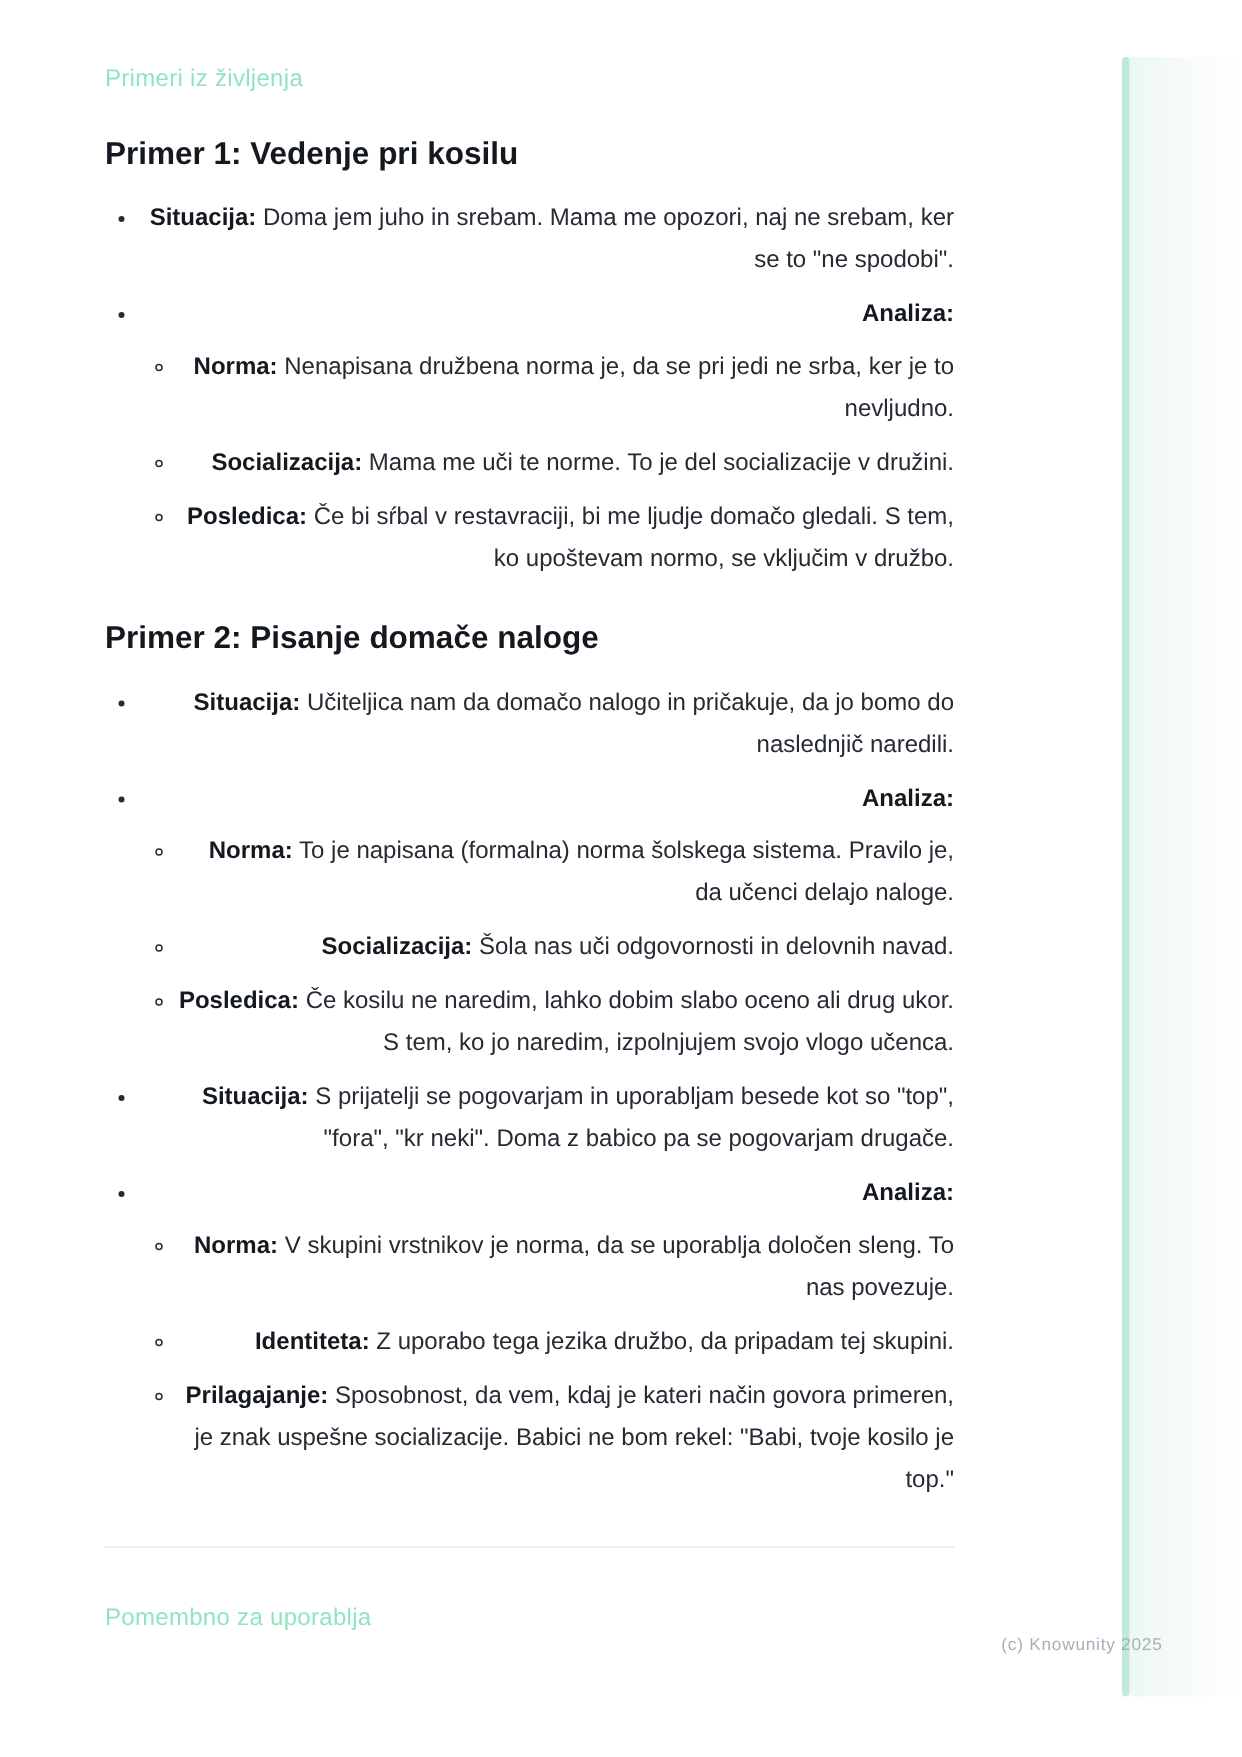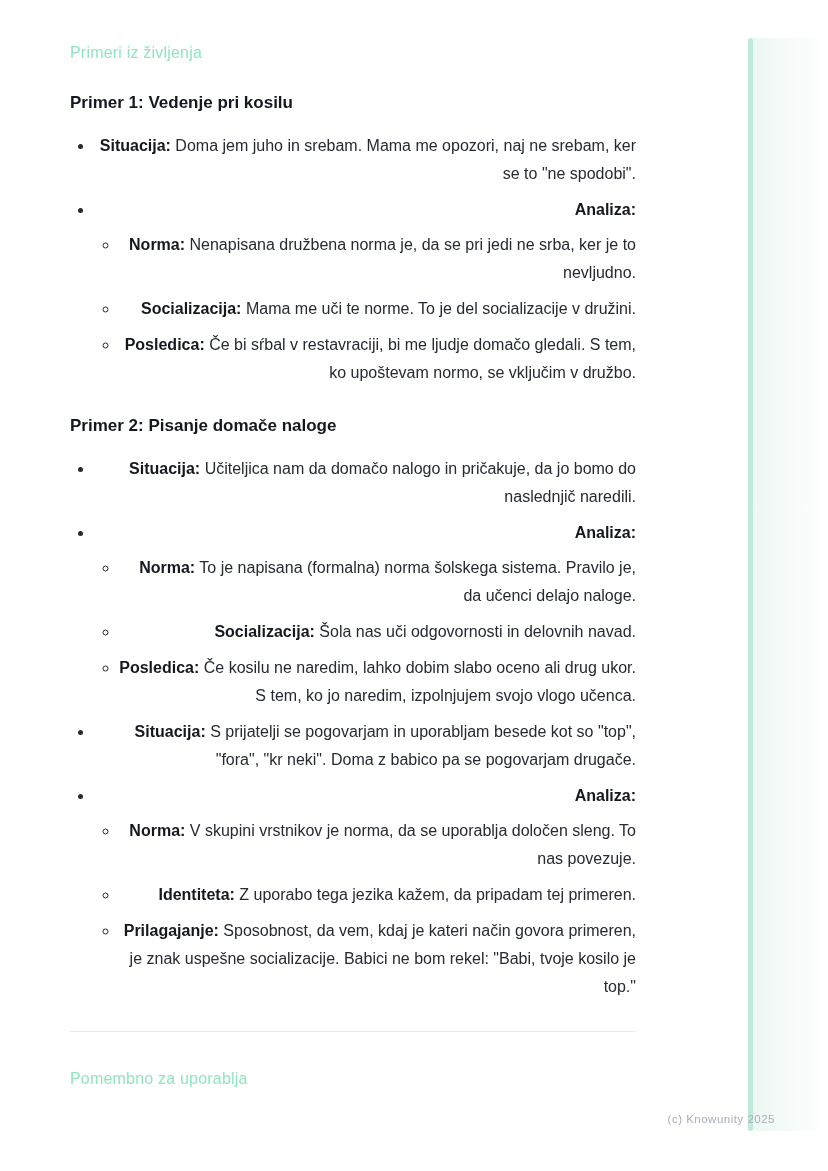--- a/index.html
+++ b/index.html
@@ -22,21 +22,21 @@
   }
   .content{
     position:absolute;left:70px;top:38px;width:566px;z-index:2;
   }
   h1.section-title{
     font-size:16px;line-height:30px;font-weight:400;
     color:#90e5c0;margin:0 0 24px 0;letter-spacing:.2px;
   }
   h1.section-title.second{margin:0 0 22px 0;}
   h2.example-heading{
-    font-size:17px;line-height:22px;font-weight:700;
+    font-size:21px;line-height:22px;font-weight:700;
     color:#14181f;margin:28px 0 18px 0;
   }
   section:first-of-type h2.example-heading{margin-top:22px;}
   ul.top-list{
     list-style:disc;margin:0;padding:0 0 0 24px;
   }
   ul.top-list > li{
     font-size:16px;line-height:28px;margin:0 0 8px 0;text-align:right;
   }
   ul.sub-list{
@@ -45,21 +45,21 @@
   ul.sub-list > li{
     font-size:16px;line-height:28px;margin:0 0 8px 0;
   }
   li::marker{color:#252a33;}
   strong{font-weight:700;color:#14181f;}
   hr.divider{
     border:none;border-top:1px solid #e7eaee;
     margin:30px 0 32px 0;
   }
   .footer-credit{
-    position:absolute;right:53px;bottom:46px;
+    position:absolute;right:53px;bottom:68px;
     font-size:11.5px;letter-spacing:.5px;
     color:#a7aebb;z-index:3;
   }
 </style>
 </head>
 <body>
 
 <div class="accent-strip"></div>
 <div class="accent-bar"></div>
 
@@ -129,21 +129,21 @@
       </li>
       <li>
         <strong>Analiza:</strong>
         <ul class="sub-list">
           <li>
             <strong>Norma:</strong>
             <span>V skupini vrstnikov je norma, da se uporablja določen sleng. To nas povezuje.</span>
           </li>
           <li>
             <strong>Identiteta:</strong>
-            <span>Z uporabo tega jezika kažem, da pripadam tej primeren.</span>
+            <span>Z uporabo tega jezika družbo, da pripadam tej skupini.</span>
           </li>
           <li>
             <strong>Prilagajanje:</strong>
             <span>Sposobnost, da vem, kdaj je kateri način govora primeren, je znak uspešne socializacije. Babici ne bom rekel: "Babi, tvoje kosilo je top."</span>
           </li>
         </ul>
       </li>
     </ul>
   </section>
 

